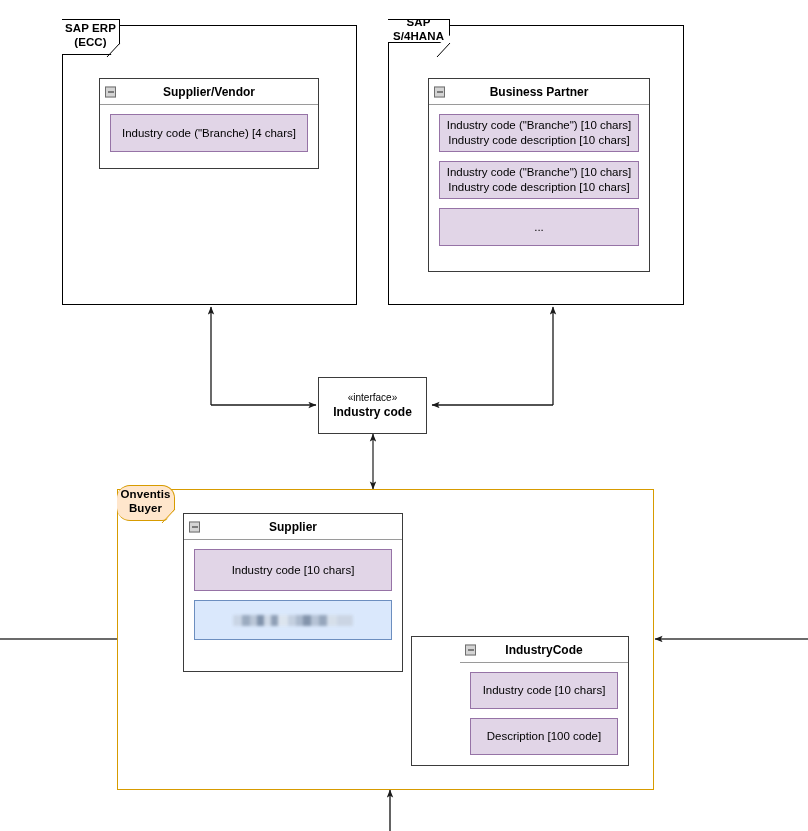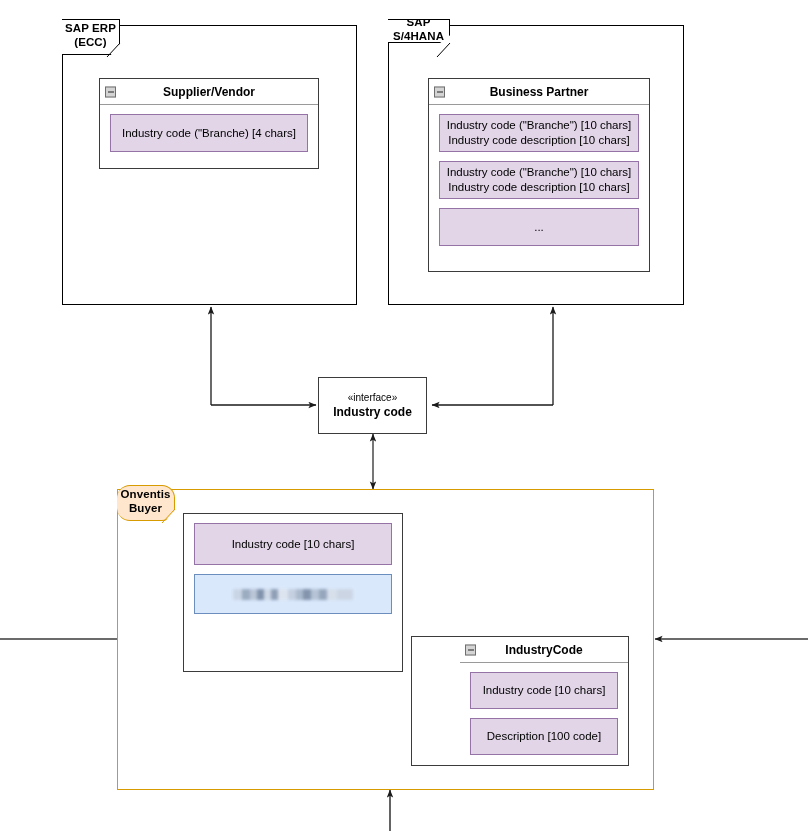--- a/index.html
+++ b/index.html
@@ -304,20 +304,26 @@
 
   <div class="package orange-frame" style="left:117px; top:489px; width:537px; height:301px;"></div>
 
   <div class="pkg-tab orange-tab" style="left:117px; top:485px; width:58px; height:36px;border-radius:13px;">Onventis
 Buyer</div>
   <svg class="tab-fold" style="left:161px; top:484px;" width="22" height="40">
     <path d="M14,25 L1,39" stroke="#d79b00" stroke-width="1" fill="none"></path>
   </svg>
 
   <div class="uml-class" style="left:183px; top:513px; width:220px; height:159px;">
+    <div class="uml-header">
+      <span class="collapse-icon">
+          <i></i>
+        </span>
+      <span>Supplier</span>
+    </div>
     <div class="uml-body">
       <div class="attr purple" style="height:42px;">
         <span class="attr-line">Industry code [10 chars]</span>
       </div>
       <div class="attr blue" style="height:40px;">
         <span class="redacted"></span>
       </div>
     </div>
   </div>
 

